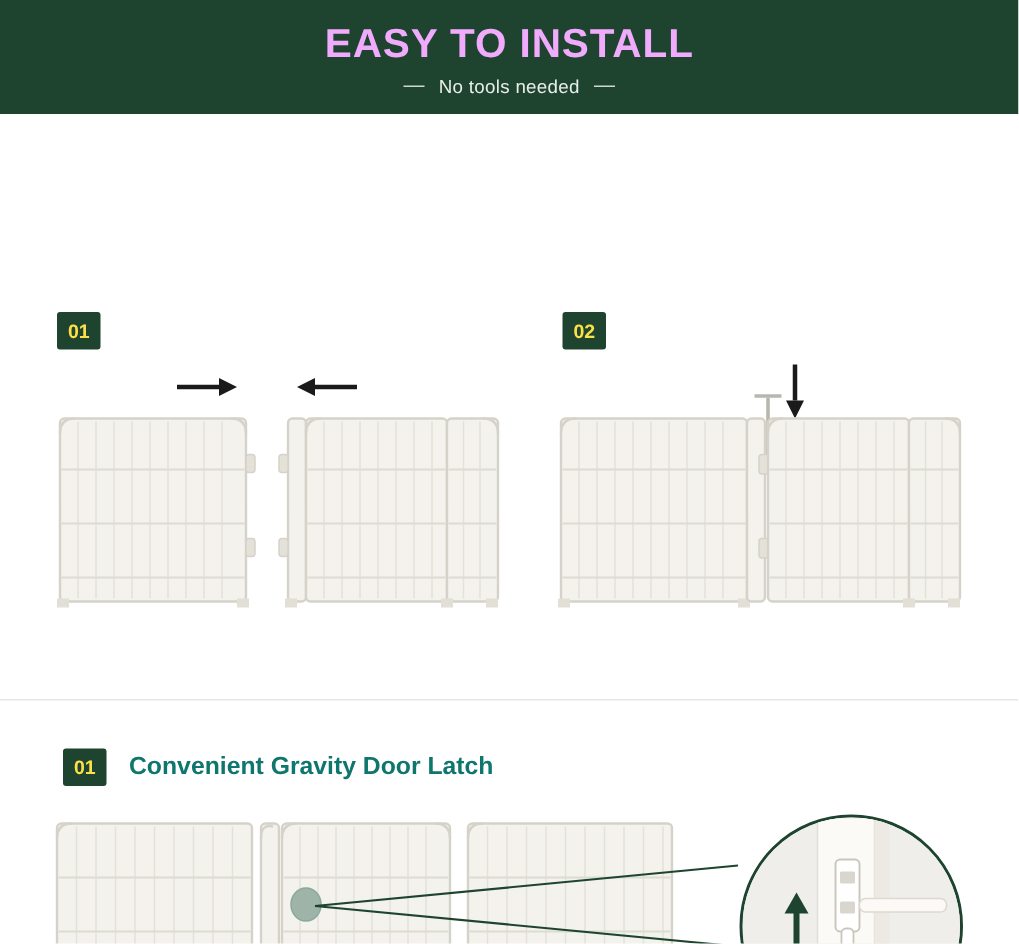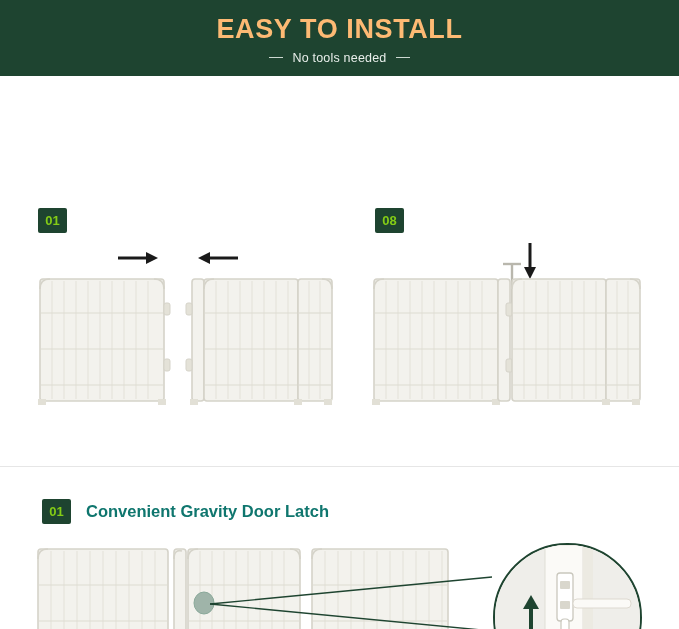--- a/index.html
+++ b/index.html
@@ -21,21 +21,21 @@
     height: 76px;
     background: #1e4430;
     display: flex;
     flex-direction: column;
     align-items: center;
     justify-content: center;
     box-sizing: border-box;
     padding-top: 4px;
   }
   .header-title {
-    color: #fdba74;
+    color: #f0abfc;
     font-size: 27px;
     font-weight: bold;
     letter-spacing: 0.6px;
     line-height: 1.05;
   }
   .header-sub-row {
     display: flex;
     align-items: center;
     gap: 9px;
     margin-top: 7px;
@@ -57,21 +57,21 @@
     position: relative;
     width: 679px;
     height: 553px;
   }
 
   .step-badge {
     position: absolute;
     width: 29px;
     height: 25px;
     background: #1e4430;
-    color: #84cc16;
+    color: #fde047;
     font-size: 13px;
     font-weight: bold;
     display: flex;
     align-items: center;
     justify-content: center;
     border-radius: 2px;
   }
   .step-heading {
     position: absolute;
     font-size: 16.5px;
@@ -191,21 +191,21 @@
         <line x1="275" y1="144" x2="307" y2="144"></line>
       </g>
       <rect x="166" y="158" width="8" height="6" fill="#e2e0d6"></rect>
       <rect x="270" y="158" width="8" height="6" fill="#e2e0d6"></rect>
       <rect x="300" y="158" width="8" height="6" fill="#e2e0d6"></rect>
       <rect x="162" y="62" width="6" height="12" rx="2" fill="#e4e2d8" stroke="#d5d3c9" stroke-width="1"></rect>
       <rect x="162" y="118" width="6" height="12" rx="2" fill="#e4e2d8" stroke="#d5d3c9" stroke-width="1"></rect>
     </g>
   </svg>
 
-  <div class="step-badge" style="left:375px; top:132px;">08</div>
+  <div class="step-badge" style="left:375px; top:132px;">02</div>
 
   <svg class="panel-svg" style="left:360px; top:165px;" width="300" height="175" viewBox="0 0 300 175">
 
     <g>
       <line x1="170" y1="2" x2="170" y2="26" stroke="#1a1a1a" stroke-width="3"></line>
       <polygon points="164,26 176,26 170,38" fill="#1a1a1a"></polygon>
     </g>
 
     <g>
       <line x1="152" y1="24" x2="152" y2="74" stroke="#b9b7ad" stroke-width="2.4"></line>

